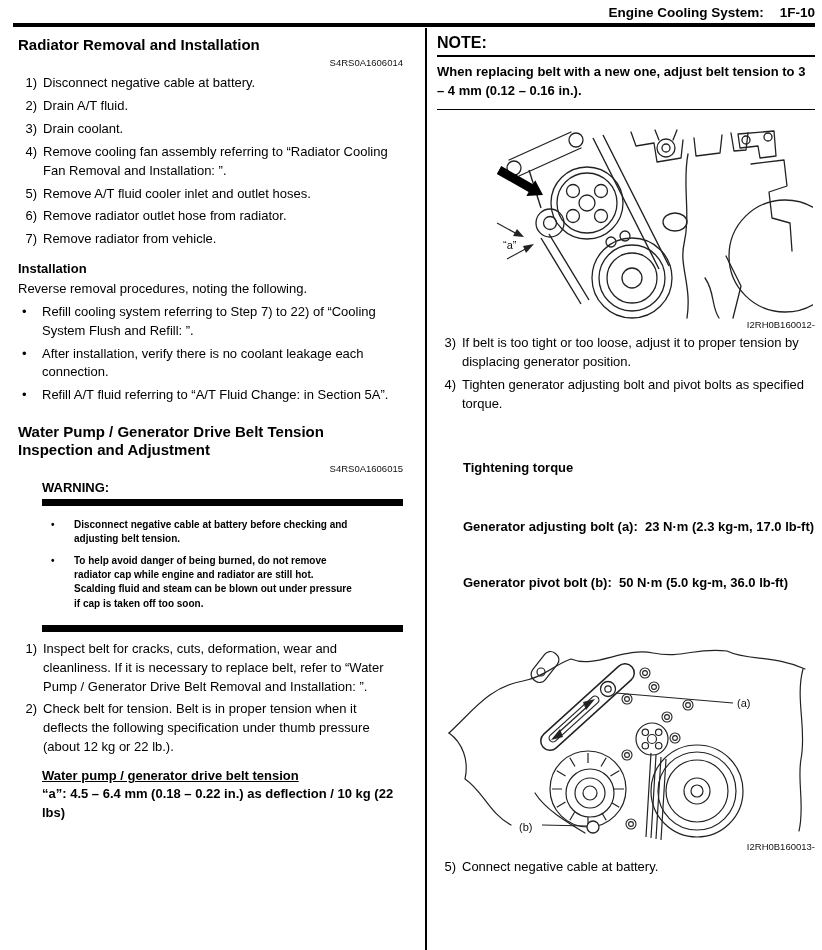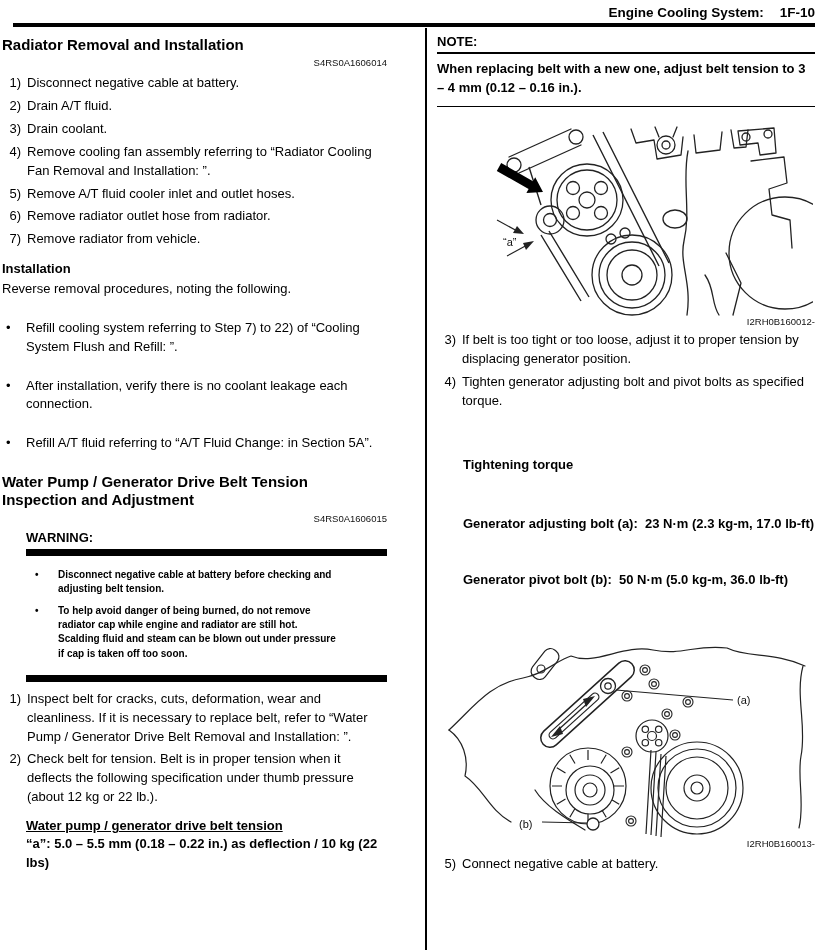--- a/index.html
+++ b/index.html
@@ -5,47 +5,47 @@
   html,body{margin:0;padding:0;background:#fff;}
   .page{position:relative;width:822px;height:950px;background:#fff;overflow:hidden;
         font-family:"Liberation Sans", sans-serif;color:#000;padding-left:44px;}
   
   .header{position:absolute;left:13px;width:802px;top:0;}
   .header-text{text-align:right;font-weight:bold;font-size:13.5px;padding-top:5px;padding-bottom:3px;}
   .header-page{margin-left:16px;}
   .header-rule{height:4px;background:#000;}
   .divider{position:absolute;left:425px;top:28px;height:922px;width:2px;background:#000;}
   
-  .col-left{position:absolute;left:2px;top:30px;width:385px;}
+  .col-left{position:absolute;left:18px;top:30px;width:385px;}
   .col-right{position:absolute;left:437px;top:30px;width:378px;}
   .h1{font-size:15px;font-weight:bold;line-height:1.22;margin-top:6px;}
   .code{font-size:9.5px;text-align:right;margin-top:3px;margin-bottom:6px;color:#111;}
   .h2{font-size:13px;font-weight:bold;margin:12px 0 4px;}
   .body-text{font-size:13px;line-height:1.45;}
   
   .step{display:flex;margin:4px 0;font-size:13px;line-height:1.45;}
   .step-num{flex:0 0 19px;text-align:right;margin-right:6px;}
   .step-body{flex:1;}
   
-  .bullet{display:flex;margin:20px 0;font-size:13px;line-height:1.45;}
+  .bullet{display:flex;margin:4px 0;font-size:13px;line-height:1.45;}
   .bullet::before{content:"•";flex:0 0 12px;margin-left:4px;}
   .bullet .bullet-text{flex:1;margin-left:8px;}
   
   .warning{margin-left:24px;width:361px;margin-top:4px;}
   .warning-head{font-size:13px;font-weight:bold;margin-bottom:4px;}
   .warning-bar{height:7px;background:#000;}
   .warning-body{padding:4px 0 6px;}
   .wbullet{display:flex;margin:8px 0;font-size:10px;font-weight:bold;line-height:1.42;}
   .wbullet::before{content:"•";flex:0 0 14px;margin-left:9px;}
   .wbullet .bullet-text{flex:1;margin-left:9px;padding-right:46px;}
   
   .spec{margin-left:24px;margin-top:10px;width:357px;font-size:13px;font-weight:bold;line-height:1.42;}
   .spec-title{text-decoration:underline;}
   
-  .note-head{font-size:13px;font-weight:bold;padding:4px 0 3px;border-bottom:2.5px solid #000;}
+  .note-head{font-size:16px;font-weight:bold;padding:4px 0 3px;border-bottom:2.5px solid #000;}
   .note-text{font-size:13px;font-weight:bold;line-height:1.45;padding:6px 0 8px;}
   .note-rule{height:1.5px;background:#000;}
   
   .figure{position:relative;}
   .fig1{margin-top:16px;}
   .fig1 svg{margin-left:46px;display:block;}
   .fig2{margin-top:10px;}
   .fig2 svg{margin-left:8px;display:block;}
   .fig-caption{font-size:9.5px;text-align:right;margin-top:0px;color:#111;}
   
@@ -140,21 +140,21 @@
           <span class="step-body">Inspect belt for cracks, cuts, deformation, wear and cleanliness. If it is necessary to replace belt, refer to “Water Pump / Generator Drive Belt Removal and Installation: ”.</span>
         </div>
       <div class="step">
           <span class="step-num">2)</span>
           <span class="step-body">Check belt for tension. Belt is in proper tension when it deflects the following specification under thumb pressure (about 12 kg or 22 lb.).</span>
         </div>
     </div>
 
     <div class="spec">
       <div class="spec-title">Water pump / generator drive belt tension</div>
-      <div>“a”: 5.0 – 5.5 mm (0.18 – 0.22 in.) as deflection / 10 kg (22 lbs)</div>
+      <div>“a”: 4.5 – 6.4 mm (0.18 – 0.22 in.) as deflection / 10 kg (22 lbs)</div>
     </div>
 
   </div>
 
   <div class="col-right">
 
     <div>
       <div class="note-head">NOTE:</div>
       <div class="note-text">When replacing belt with a new one, adjust belt tension to 3 – 4 mm (0.12 – 0.16 in.).</div>
       <div class="note-rule"></div>

